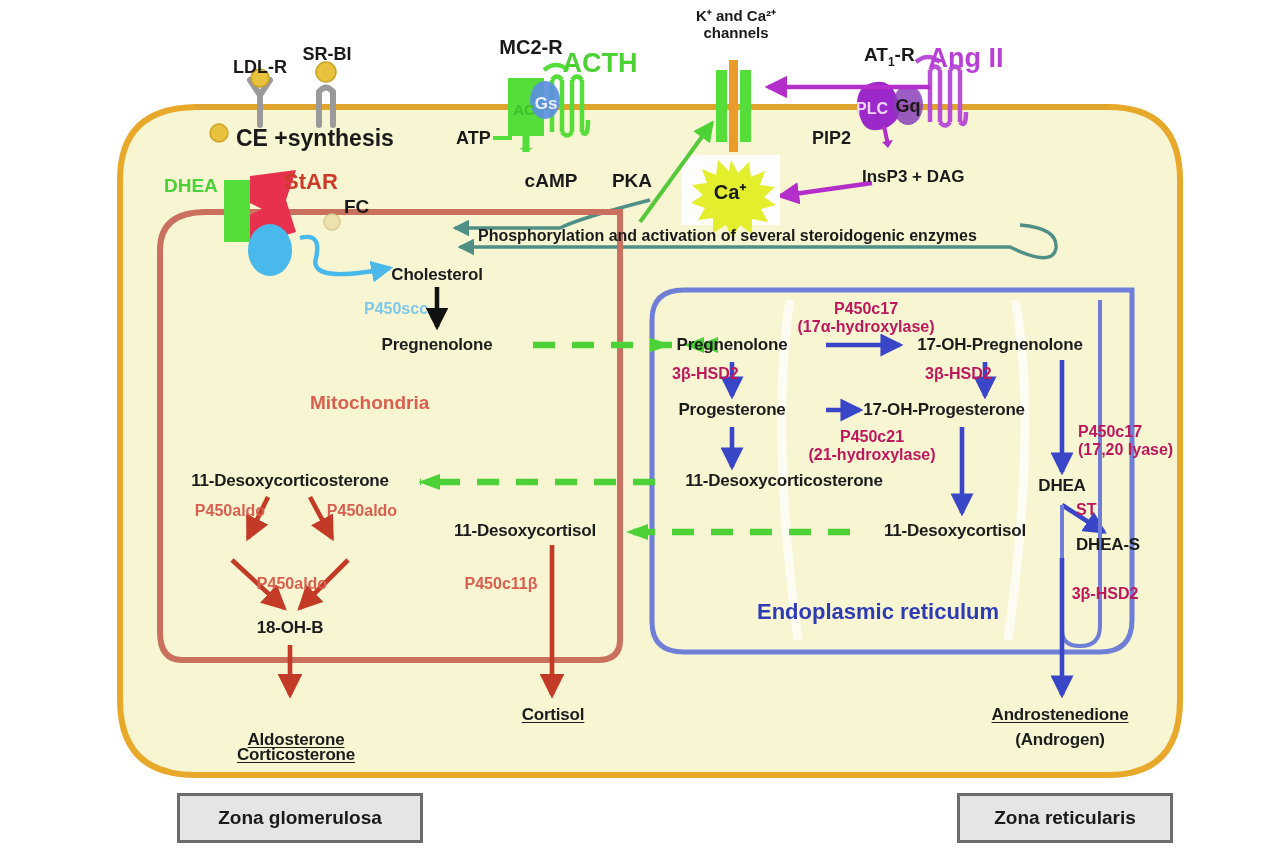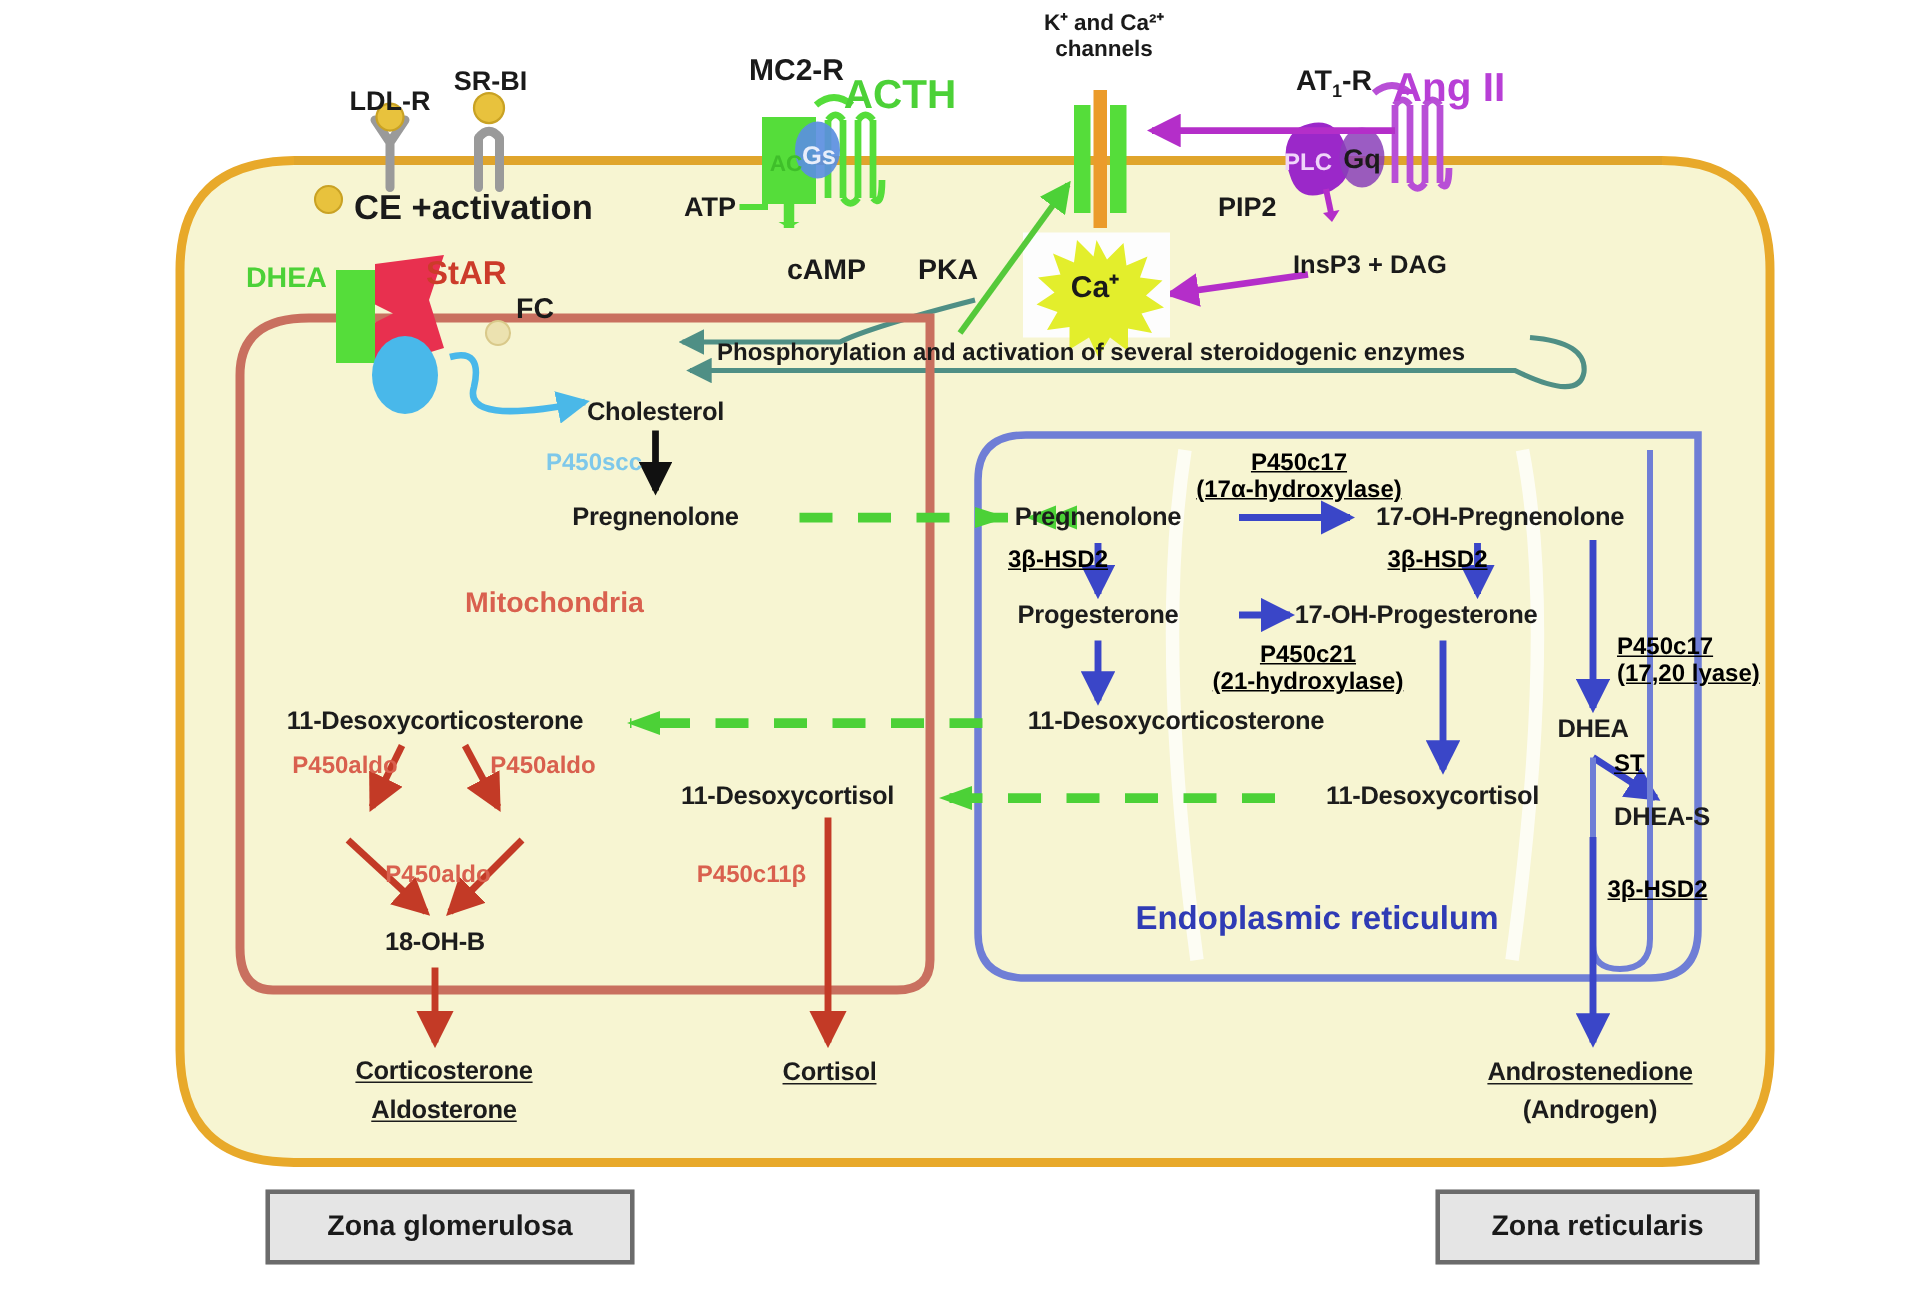--- a/index.html
+++ b/index.html
@@ -4,21 +4,21 @@
 <style>
   html,body{margin:0;padding:0;background:#ffffff;}
   body{width:1272px;height:864px;font-family:"Liberation Sans",sans-serif;overflow:hidden;}
   #stage{position:relative;width:1272px;height:864px;background:#fff;}
   #svgroot{position:absolute;left:0;top:0;width:1272px;height:864px;}
   .lbl{position:absolute;white-space:nowrap;font-family:"Liberation Sans",sans-serif;font-weight:bold;line-height:1.12;}
   .blk{color:#1a1a1a;}
   .met{color:#1c1c1c;font-size:17px;letter-spacing:-0.2px;}
   .red{color:#cc3b2a;}
   .redlt{color:#d9604e;}
-  .blue{color:#000000;text-decoration:underline;}
+  .blue{color:#be185d;}
   .bluedk{color:#2f3bb5;}
   .grn{color:#4cd137;}
   .ctr{transform:translateX(-50%);text-align:center;}
   .und{text-decoration:underline;text-underline-offset:2px;}
   .zbox{position:absolute;border:3px solid #6b6b6b;background:#e5e5e5;
         font-size:19px;font-weight:bold;color:#1a1a1a;display:flex;
         align-items:center;justify-content:center;}
 </style>
 </head>
 <body>
@@ -221,21 +221,21 @@
       <span>AT</span><sub style="font-size:12px;">1</sub><span>-R</span>
   </div>
   <div class="lbl ctr" style="left:966px;top:43px;font-size:27px;color:#b83fd6;">Ang II</div>
   <div class="lbl ctr" style="left:524px;top:102px;font-size:15px;color:#3fbf2a;">AC</div>
   <div class="lbl ctr" style="left:546px;top:94px;font-size:17px;color:#e8eefb;">Gs</div>
   <div class="lbl ctr" style="left:908px;top:96px;font-size:18px;color:#1a1a1a;">Gq</div>
   <div class="lbl ctr" style="left:872px;top:100px;font-size:16px;color:#f0d5fa;">PLC</div>
   <div class="lbl grn" style="left:164px;top:175px;font-size:19px;">DHEA</div>
   <div class="lbl red" style="left:284px;top:170px;font-size:22px;">StAR</div>
 
-  <div class="lbl blk" style="left:236px;top:126px;font-size:23px;">CE +activation</div>
+  <div class="lbl blk" style="left:236px;top:126px;font-size:23px;">CE +synthesis</div>
   <div class="lbl blk" style="left:456px;top:128px;font-size:18px;">ATP</div>
   <div class="lbl blk ctr" style="left:551px;top:170px;font-size:19px;">cAMP</div>
   <div class="lbl blk ctr" style="left:632px;top:170px;font-size:19px;">PKA</div>
   <div class="lbl blk" style="left:812px;top:128px;font-size:18px;">PIP2</div>
   <div class="lbl blk" style="left:862px;top:167px;font-size:17px;">InsP3  +  DAG</div>
   <div class="lbl blk ctr" style="left:730px;top:181px;font-size:20px;">Ca⁺</div>
   <div class="lbl blk" style="left:344px;top:196px;font-size:19px;">FC</div>
   <div class="lbl blk" style="left:478px;top:227px;font-size:16px;">Phosphorylation and activation of several steroidogenic enzymes</div>
 
   <div class="lbl redlt" style="left:310px;top:392px;font-size:19px;">Mitochondria</div>
@@ -270,21 +270,21 @@
     <span>P450c21</span><br>
     <span>(21-hydroxylase)</span>
   </div>
   <div class="lbl blue" style="left:1078px;top:423px;font-size:16px;">
     <span>P450c17</span><br>
     <span>(17,20 lyase)</span>
   </div>
   <div class="lbl blue" style="left:1076px;top:501px;font-size:16px;">ST</div>
   <div class="lbl blue ctr" style="left:1105px;top:585px;font-size:16px;">3β-HSD2</div>
 
-  <div class="lbl met und ctr" style="left:296px;top:704px;">Corticosterone</div>
+  <div class="lbl met und ctr" style="left:296px;top:745px;">Corticosterone</div>
   <div class="lbl met und ctr" style="left:296px;top:730px;">Aldosterone</div>
   <div class="lbl met und ctr" style="left:553px;top:705px;">Cortisol</div>
   <div class="lbl met und ctr" style="left:1060px;top:705px;">Androstenedione</div>
   <div class="lbl met ctr" style="left:1060px;top:730px;">(Androgen)</div>
 
   <div class="zbox" style="left:177px;top:793px;width:240px;height:44px;">
     <span>Zona glomerulosa</span>
   </div>
   <div class="zbox" style="left:957px;top:793px;width:210px;height:44px;">
     <span>Zona reticularis</span>

